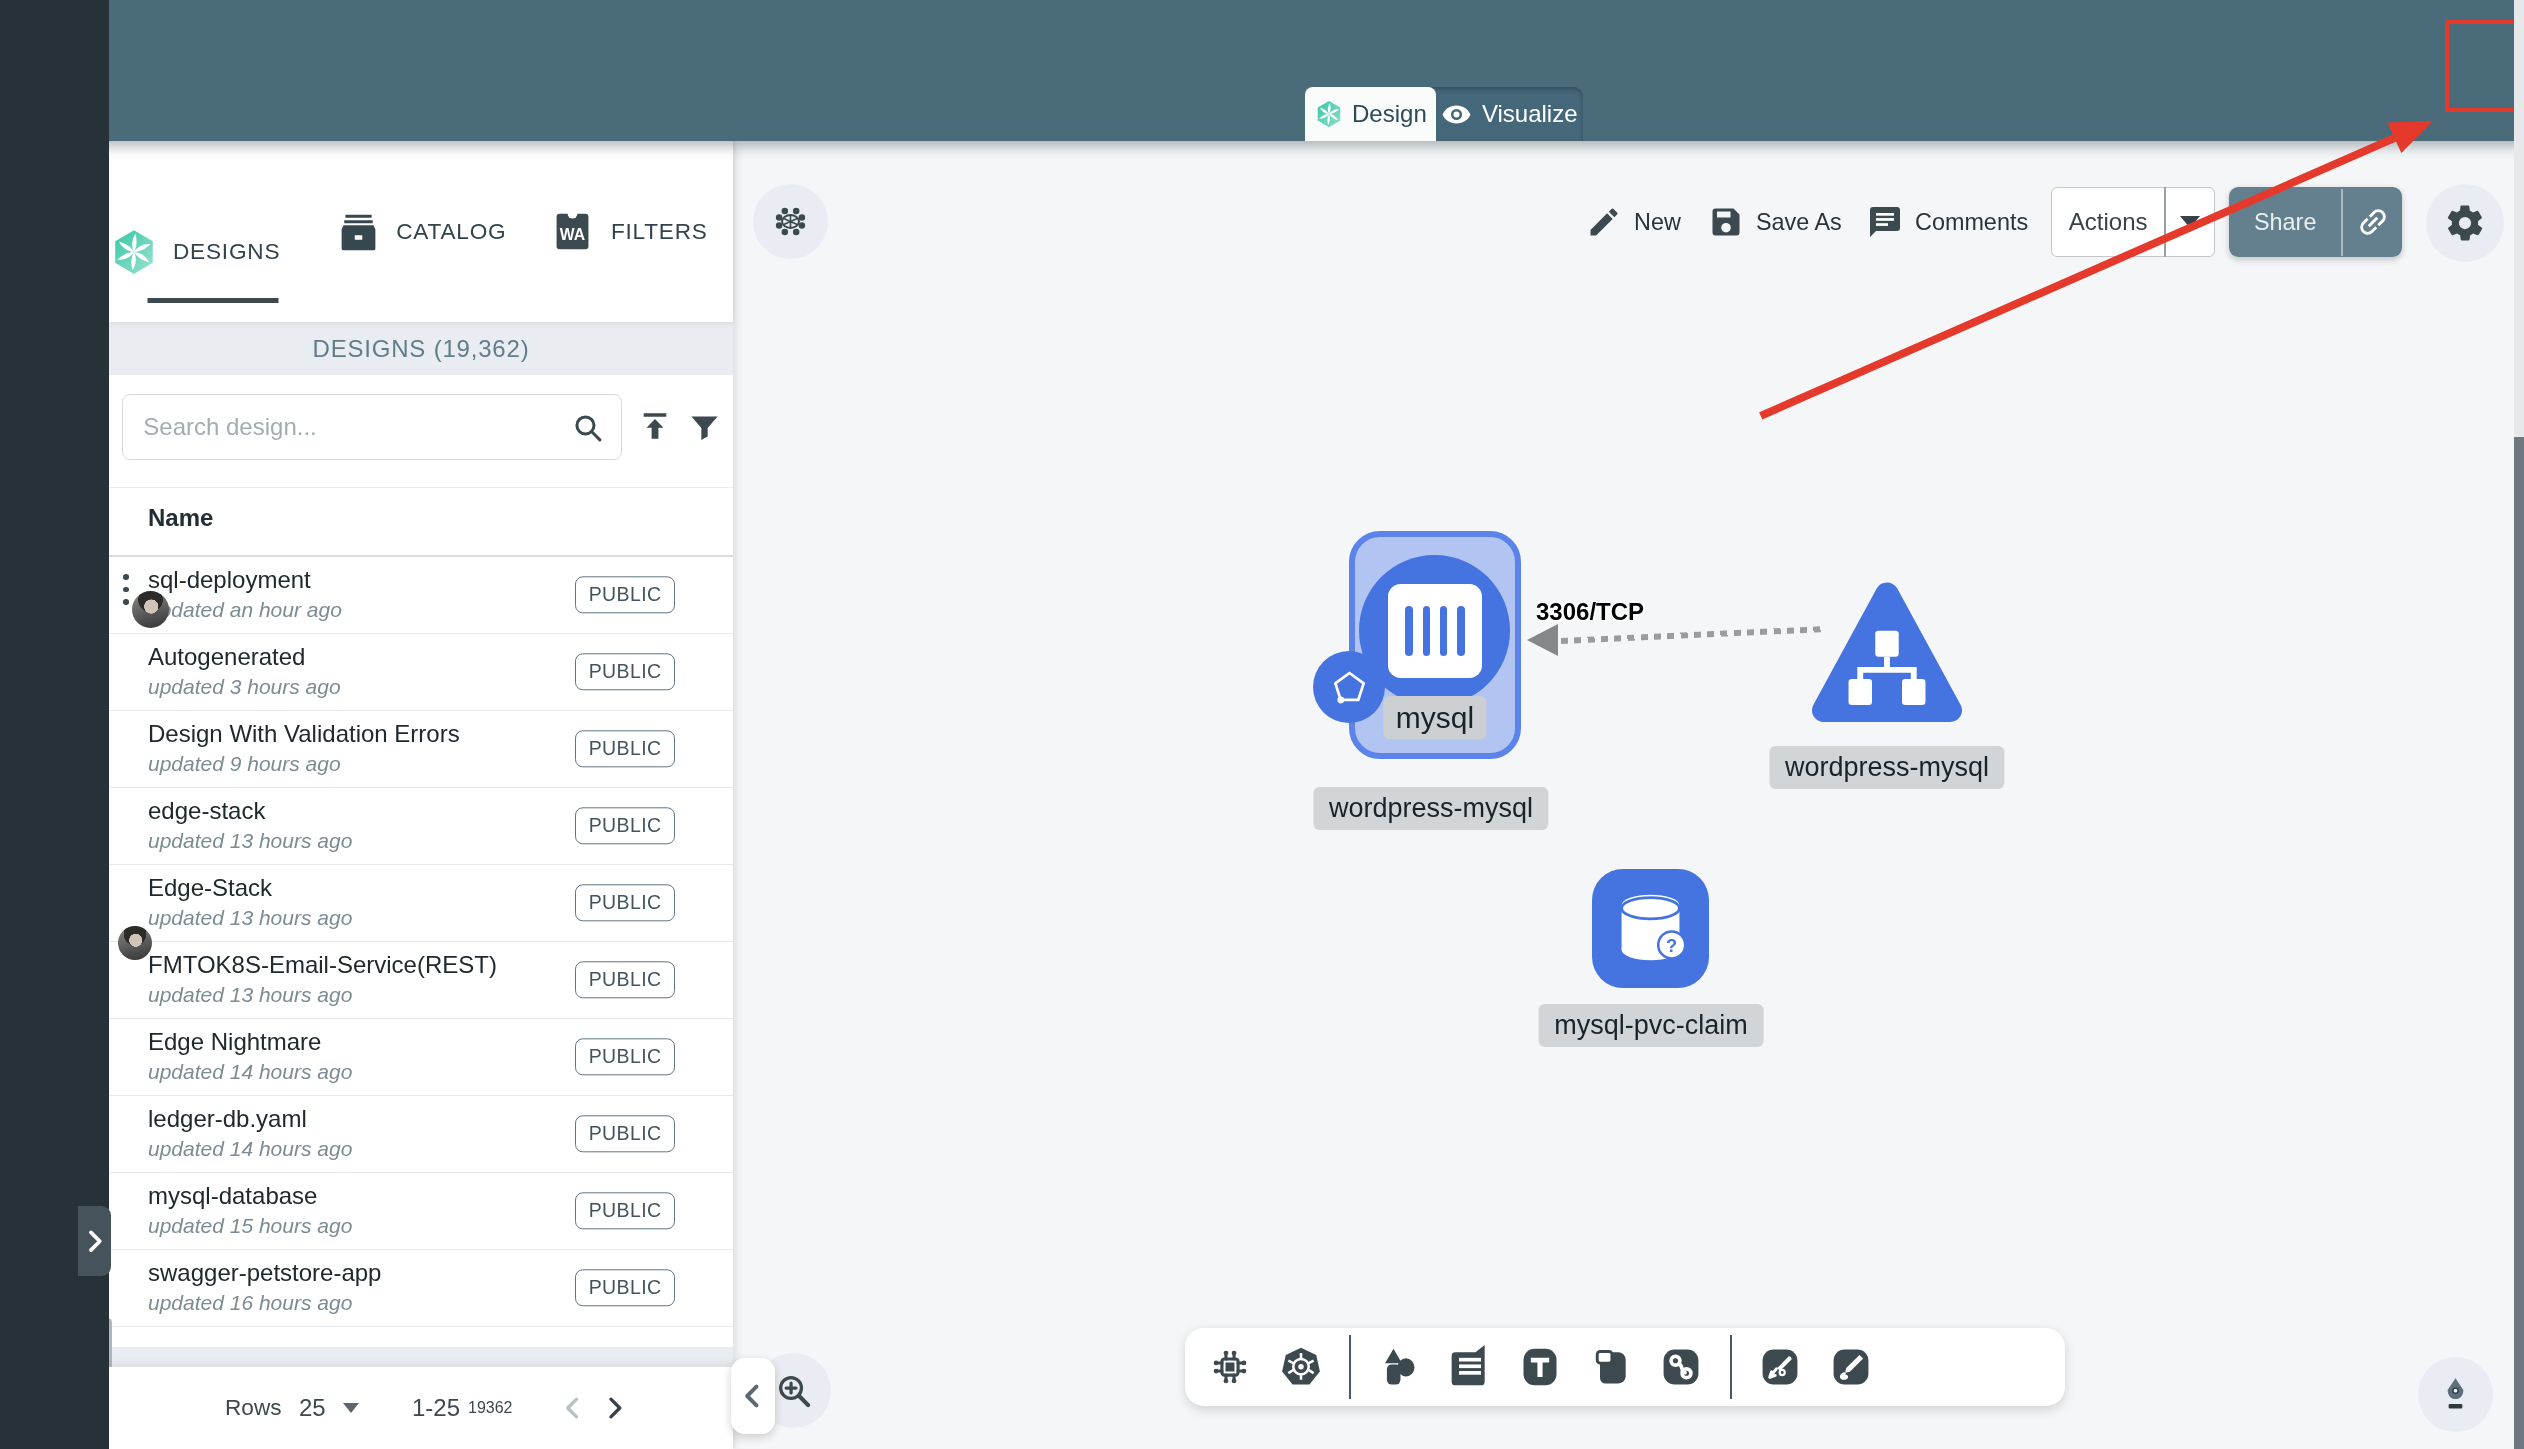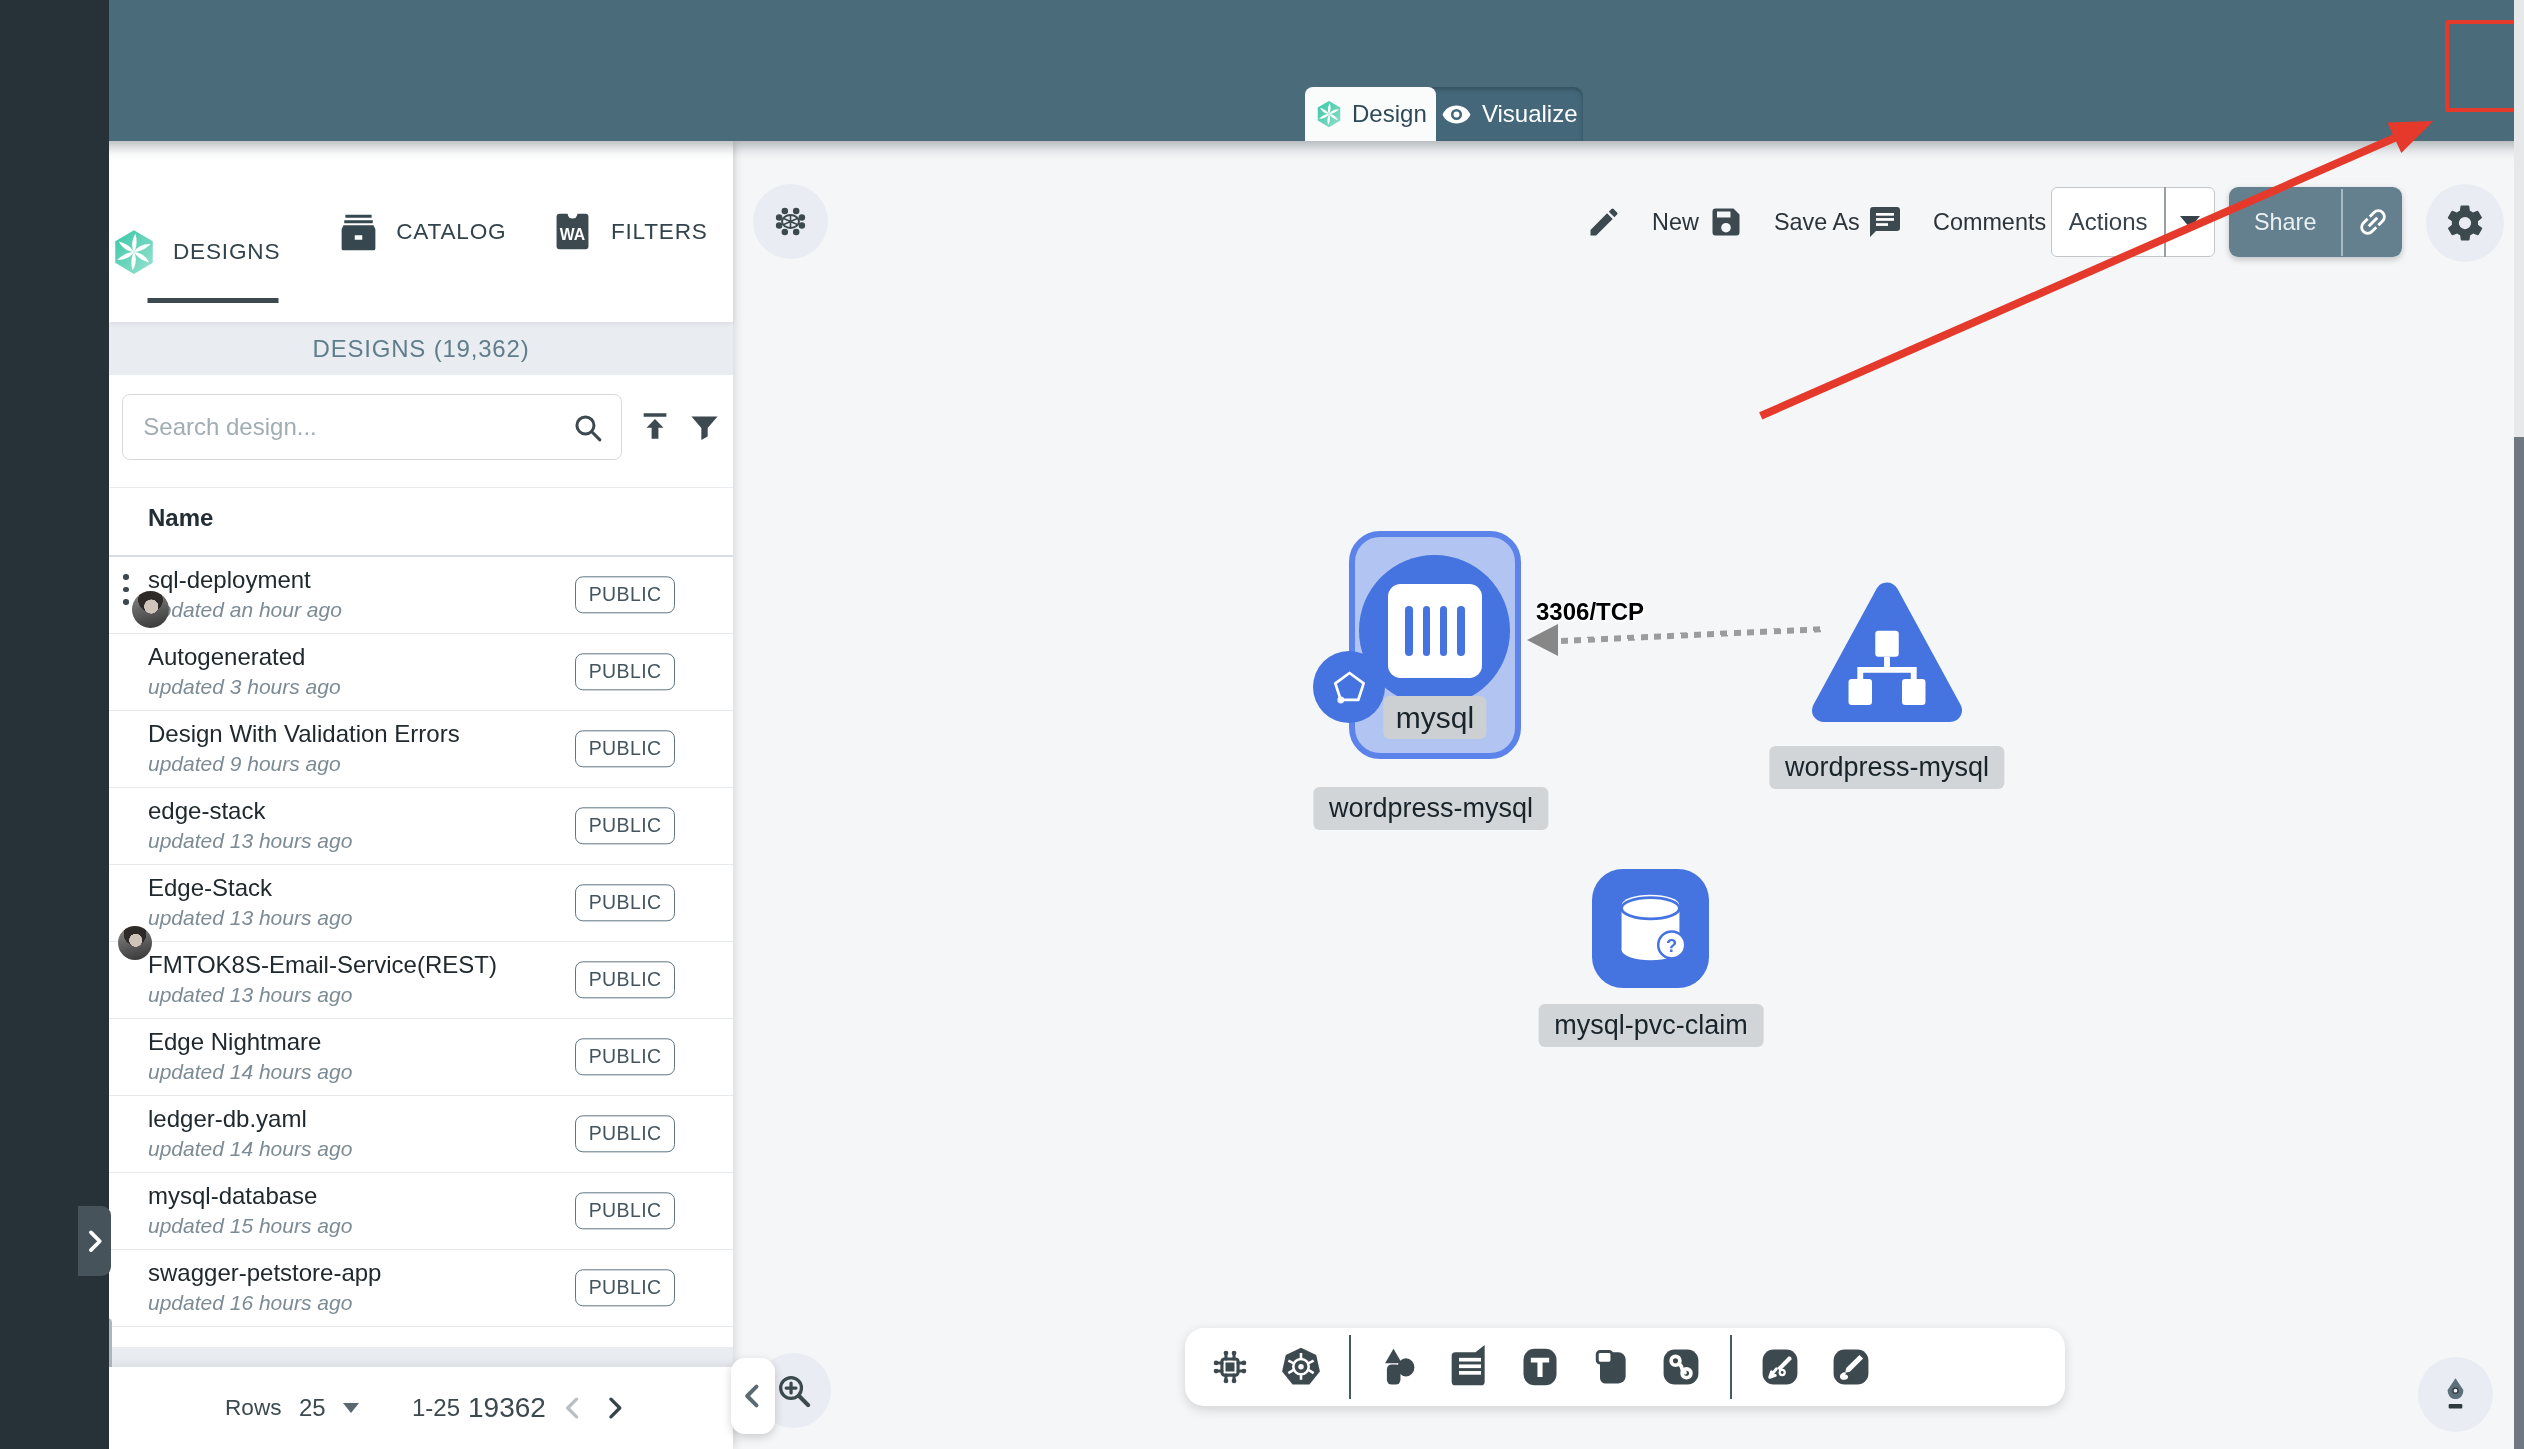--- a/index.html
+++ b/index.html
@@ -87,21 +87,21 @@
   .pf-caret{width:0;height:0;border-left:8.6px solid transparent;border-right:8.6px solid transparent;border-top:10px solid #5B666D;}
   .pf-chevron{width:26.5px;height:26.5px;}
   .collapse-bubble{left:731px;top:1358px;width:44px;height:76px;background:#fff;border-radius:14px;box-shadow:0 3.1px 9.4px rgba(0,0,0,.18);display:flex;align-items:center;justify-content:center;color:#5A6B73;z-index:25;}
 
   
   .canvas{left:734px;top:141px;width:1791px;height:1308px;background:#F4F6F8;}
   .circle-btn{border-radius:50%;background:var(--circlebtn);display:flex;align-items:center;justify-content:center;color:var(--slate);cursor:pointer;}
   .mesh-btn{left:753px;top:184px;width:75px;height:75px;}
   .zoom-btn{left:756px;top:1353px;width:75px;height:75px;}
   .pen-btn{left:2418px;top:1357px;width:75px;height:75px;}
-  .cv-textbtn{display:flex;align-items:center;gap:30px;color:#2B343A;font-size:23.4px;cursor:pointer;}
+  .cv-textbtn{display:flex;align-items:center;gap:12px;color:#2B343A;font-size:23.4px;cursor:pointer;}
   .cv-icon{width:36px;height:36px;color:var(--slate);}
   .actions-btn{left:2051px;top:187px;width:164px;height:70px;background:#fff;border:1.6px solid #C3C7C9;border-radius:6px;display:flex;align-items:center;z-index:10;}
   .actions-label{flex:1;text-align:center;font-size:24px;color:#37424A;}
   .actions-div{width:1.6px;height:70px;background:#9AA1A5;}
   .actions-caret-wrap{width:48px;display:flex;align-items:center;justify-content:center;}
   .caret-down{width:0;height:0;border-left:10px solid transparent;border-right:10px solid transparent;border-top:12.5px solid #37424A;}
   .share-btn{left:2229px;top:187px;width:173px;height:70px;background:#64808E;border-radius:9.4px;display:flex;align-items:center;box-shadow:0 2.3px 6.2px rgba(0,0,0,.2);z-index:10;}
   .share-label{flex:1;text-align:center;color:#E9F0F2;font-size:23.4px;}
   .share-div{width:1.6px;height:67px;background:rgba(255,255,255,.45);}
   .share-link-wrap{width:59px;display:flex;align-items:center;justify-content:center;color:#fff;}
@@ -404,21 +404,21 @@
 </div>
     </div>
 
     <div class="abs panel-scroll-thumb"></div>
 
     <div class="abs panel-footer">
       <span class="pf-item" style="left:116px">Rows</span>
       <span class="pf-item" style="left:190px;font-size:24px">25</span>
       <span class="pf-item pf-caret" style="left:234px"></span>
       <span class="pf-item" style="left:303px;font-size:24px">1-25</span>
-      <span class="pf-item" style="left:359px;font-size:28px">19362</span>
+      <span class="pf-item" style="left:359px;font-size:16px">19362</span>
       <svg class="pf-item pf-chevron" style="left:451px;color:#B9C0C4" viewBox="0 0 24 24" fill="none" stroke="currentColor" stroke-width="3" stroke-linecap="round" stroke-linejoin="round">
           <polyline points="15,4 7,12 15,20"></polyline>
         </svg>
       <svg class="pf-item pf-chevron" style="left:492px;color:#37424A" viewBox="0 0 24 24" fill="none" stroke="currentColor" stroke-width="3" stroke-linecap="round" stroke-linejoin="round">
           <polyline points="9,4 17,12 9,20"></polyline>
         </svg>
     </div>
   </div>
 
   <div class="abs collapse-bubble">

